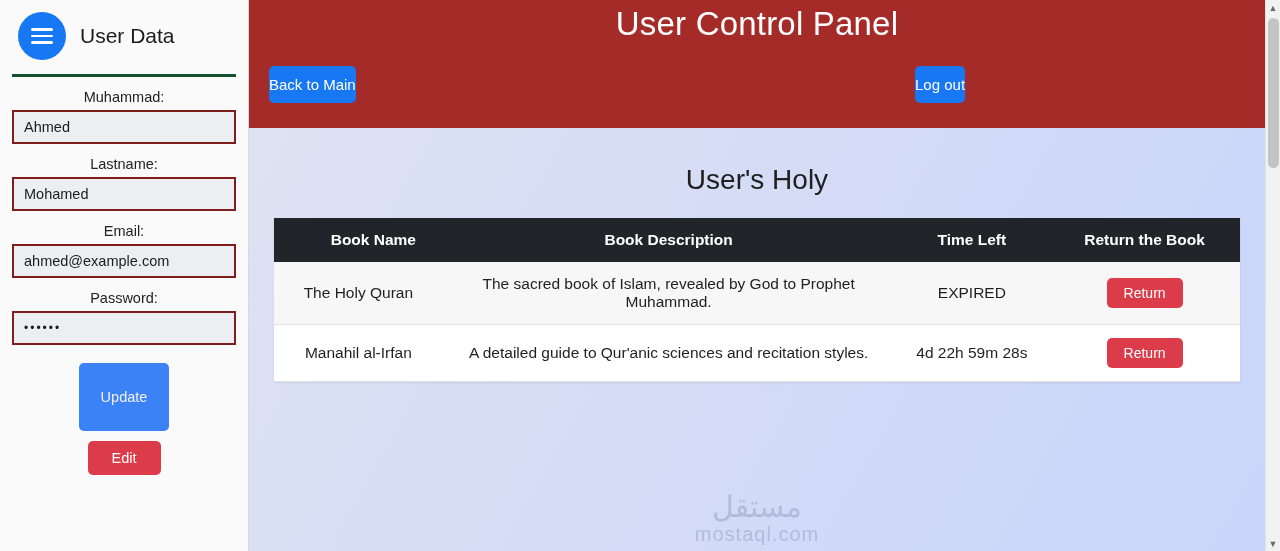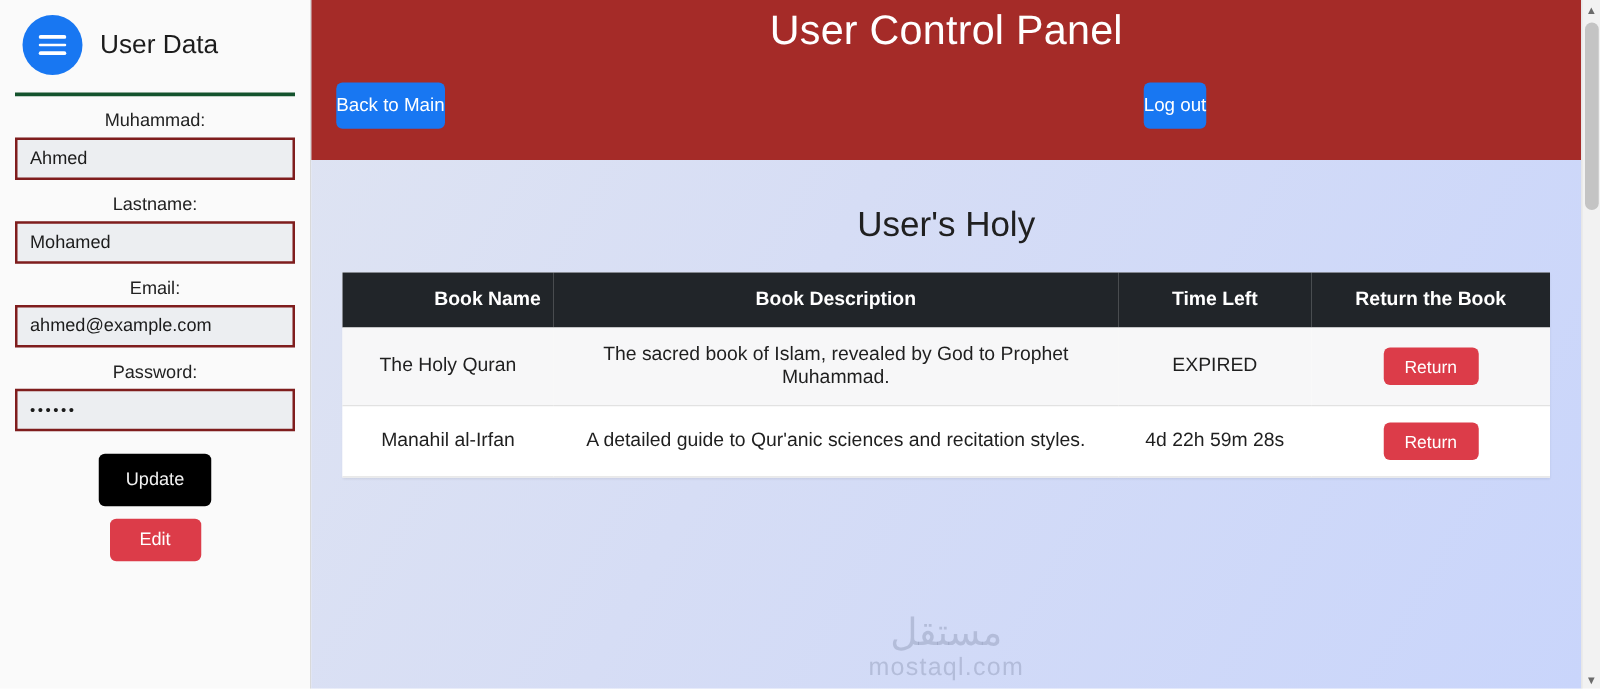--- a/index.html
+++ b/index.html
@@ -91,23 +91,23 @@
     gap: 10px;
   }
   .btn {
     border: none;
     border-radius: 5px;
     font-family: "Liberation Sans", sans-serif;
     cursor: pointer;
     font-size: 14.5px;
   }
   .btn-update {
-    background: #000000;
+    background: #3b82f6;
     color: #f2f2f2;
-    padding: 13px 22px;
+    padding: 26px 22px;
   }
   .btn-edit {
     background: #dc3c49;
     color: #fff;
     padding: 9px 24px;
   }
 
   
   .main {
     flex: 1 1 auto;
@@ -167,21 +167,21 @@
     background: #ffffff;
     box-shadow: 0 1px 2px rgba(0,0,0,0.08);
   }
   table.books thead th {
     background: #212529;
     color: #ffffff;
     font-size: 15.5px;
     font-weight: bold;
     padding: 13px 10px;
   }
-  table.books thead th.col-name { text-align: right; padding-left: 40px; width: 168px;}
+  table.books thead th.col-name { text-align: center; padding-left: 40px; width: 168px;}
   table.books thead th.col-desc { text-align: center; width: 450px;}
   table.books thead th.col-time { text-align: center; width: 154px;}
   table.books thead th.col-ret  { text-align: center; width: 190px;}
 
   table.books tbody td {
     font-size: 15.5px;
     color: #1f1f1f;
     padding: 13px 10px;
     border-bottom: 1px solid #e2e2e2;
     background: #ffffff;

